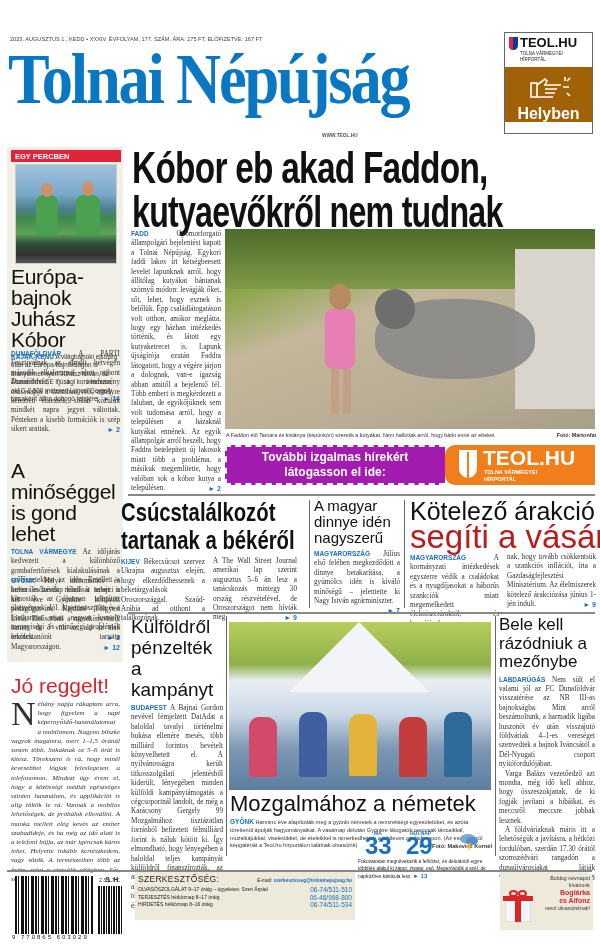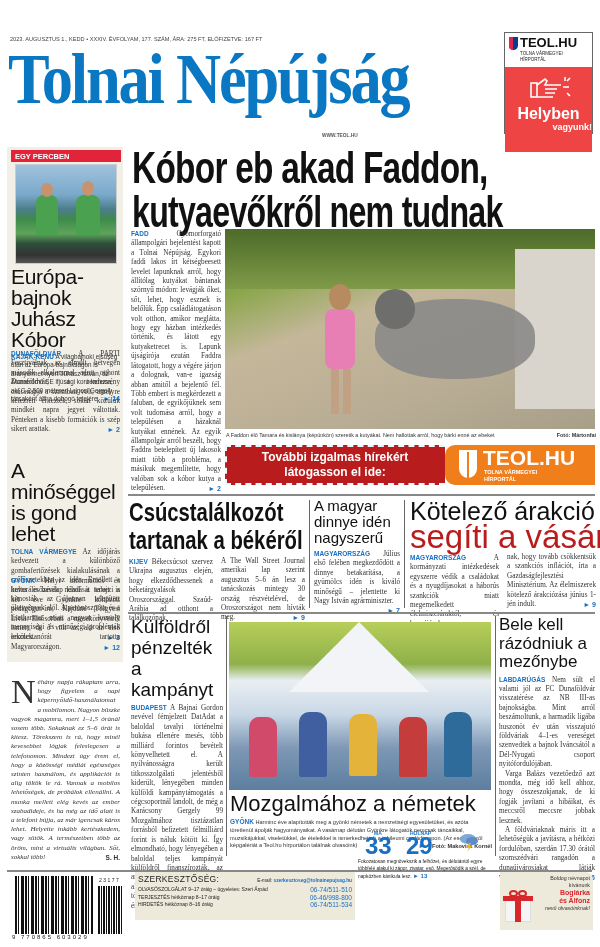--- a/index.html
+++ b/index.html
@@ -21,21 +21,21 @@
 <div class="abs" style="left:8px;top:34px;font-family:'Liberation Serif',serif;font-weight:bold;font-size:71px;color:#0a77c2;letter-spacing:-2.5px;white-space:nowrap;transform:scaleX(0.88);transform-origin:left top;line-height:90px">Tolnai Népújság</div>
 <div class="abs sans" style="left:322px;top:133px;font-size:4.8px;color:#555;font-weight:bold">WWW.TEOL.HU</div>
 
 <div class="abs" style="left:504px;top:32px;width:89px;height:102px;border:1px solid #666;background:#fff">
   <div style="position:absolute;left:4px;top:4px;width:9px;height:13px;background:#0a3e8c;border-radius:0 0 5px 5px">
       <div style="width:4px;height:13px;background:#e1244b;border-radius:0 0 0 5px"></div>
     </div>
   <div class="abs sans" style="left:15px;top:2px;font-size:13px;font-weight:bold;color:#111">TEOL.HU</div>
   <div class="abs sans" style="left:15px;top:18px;font-size:4.5px;color:#222">TOLNA VÁRMEGYEI</div>
   <div class="abs sans" style="left:15px;top:24px;font-size:4.5px;color:#222">HÍRPORTÁL</div>
-  <div class="abs" style="left:0;top:34px;width:87px;height:85px;background:#ef4444">
+  <div class="abs" style="left:0;top:34px;width:87px;height:55px;background:#a16207">
     <div class="abs" style="left:22px;top:6px;width:44px;height:28px">
       <svg width="44" height="28" viewBox="0 0 44 28">
           <g fill="none" stroke="#fff" stroke-width="1.6">
             <rect x="4" y="10" width="6" height="14"></rect>
             <path d="M10 12 L18 6 L20 8 L18 12 L34 12 M18 16 L30 16 M18 20 L28 20 M10 24 L26 24"></path>
             <path d="M38 4 L38 8 M36 14 L42 14 M40 8 L43 5 M40 20 L43 23"></path>
           </g>
         </svg>
     </div>
     <div class="abs sans" style="left:0;width:87px;text-align:center;top:38px;font-size:16px;font-weight:bold;color:#fff">Helyben</div>
@@ -64,20 +64,21 @@
 <div class="abs" style="left:11px;top:460px;width:109px">
   <div class="hl-side">A minőséggel is gond lehet</div>
   <div class="body-txt" style="margin-top:3px"><span class="kick">TOLNA VÁRMEGYE</span> <span>Az időjárás kedvezett a különböző gombafertőzések kialakulásának a szőlészetekben az idén. Emellett a heves esőzések néhol a talajt is kimosták az újonnan telepített ültetvények alól. A peronoszpóra és a lisztharmat miatt nagyon komoly mennyiségi és minőségi problémák lesznek.</span> <span class="ref">► 3</span></div>
 </div>
 
 <div class="abs" style="left:11px;top:573px;width:109px">
   <div class="body-txt" style="margin-top:3px"><span class="kick">GYÖNK</span> <span>Helyi információs és kulturális havilap kiadását tervezi a két éve Gyönkre költözött pedagógus-író, Hajdúné Tölgyesi Lívia. Elsősorban a mesekönyveiről ismert, de ő volt az, aki az első erkölcstanórát tartotta Magyarországon.</span> <span class="ref">► 12</span></div>
 </div>
 
 <div class="abs" style="left:11px;top:675px;width:109px">
+  <div class="sans" style="font-size:21px;color:#d8262b;line-height:22px">Jó reggelt!</div>
   <div style="font-family:'Liberation Serif',serif;font-style:italic;font-size:7px;line-height:9.2px;text-align:justify;color:#333;margin-top:3px">
     <span style="float:left;font-size:34px;line-height:28px;font-style:normal;margin-right:2px">N</span><span>éhány napja rákaptam arra, hogy figyelem a napi képernyőidő-használatomat a mobilomon. Nagyon büszke vagyok magamra, mert 1–1,5 óránál sosem több. Sokaknak ez 5–6 órát is kitesz. Törekszem is rá, hogy minél kevesebbet lógjak feleslegesen a telefonomon. Mindezt úgy érem el, hogy a közösségi médiát egészséges szinten használom, és applikációt is alig töltök le rá. Vannak a mobilos lehetőségek, de próbálok ellenállni. A munka mellett elég kevés az ember szabadideje, és ha még az idő alatt is a telefont bújja, az már igencsak káros lehet. Helyette inkább kertészkedem, vagy sütök. A természetben több az öröm, mint a virtuális világban. Sőt, sokkal több!</span>
     <span style="float:right;font-style:normal;font-weight:bold;font-family:'Liberation Sans',sans-serif;font-size:6.5px">S. H.</span>
   </div>
 </div>
 
 <div class="abs cond" style="left:132px;top:146px;font-size:44px;line-height:44px;color:#111;white-space:nowrap;transform:scaleX(0.76);letter-spacing:-1px">Kóbor eb akad Faddon,</div>
 <div class="abs cond" style="left:132px;top:190px;font-size:44px;line-height:44px;color:#111;white-space:nowrap;transform:scaleX(0.73);letter-spacing:-1px">kutyaevőkről nem tudnak</div>
 
 <div class="abs body-txt" style="left:131px;top:229px;width:90px">
@@ -93,37 +94,37 @@
   <div style="position:absolute;left:104px;top:55px;width:22px;height:26px;background:#b88a60;border-radius:50%"></div>
   <div style="position:absolute;left:106px;top:140px;width:8px;height:45px;background:#c1a083"></div>
   <div style="position:absolute;left:118px;top:140px;width:8px;height:45px;background:#c1a083"></div>
 </div>
 <div class="abs sans" style="left:226px;top:432px;width:370px;font-size:5.4px;color:#333;white-space:nowrap">
   <span>A Faddon élő Tamara és kislánya (képünkön) szeretik a kutyákat. Nem hallottak arról, hogy bárki enné az ebeket</span>
   <span style="float:right;font-weight:bold">Fotó: Mártonfai</span>
 </div>
 
 <div class="abs" style="left:225px;top:445px;width:370px;height:40px">
-  <div style="position:absolute;left:0;top:0;width:220px;height:40px;background:#b91c1c;border:2px dashed #e9f6fd;border-right:none">
+  <div style="position:absolute;left:0;top:0;width:220px;height:40px;background:#a21caf;border:2px dashed #e9f6fd;border-right:none">
     <div class="sans" style="position:absolute;left:0;width:216px;text-align:center;top:3px;color:#fff;font-size:12px;font-weight:bold">További izgalmas hírekért</div>
     <div class="sans" style="position:absolute;left:0;width:216px;text-align:center;top:18px;color:#fff;font-size:12px;font-weight:bold">látogasson el ide:</div>
   </div>
   <div style="position:absolute;left:220px;top:0;width:150px;height:40px;background:#f07e1b;border-radius:10px 0 0 10px">
     <div style="position:absolute;left:14px;top:5px;width:18px;height:28px;border:2px solid #fff;border-radius:0 0 10px 10px;background:#fff">
         <div style="position:absolute;left:6px;top:0;width:2px;height:26px;background:#f07e1b"></div>
       </div>
     <div class="sans" style="position:absolute;left:38px;top:1px;color:#fff;font-size:21px;font-weight:bold">TEOL.HU</div>
     <div class="sans" style="position:absolute;left:39px;top:24px;color:#fff;font-size:5.5px;font-weight:bold">TOLNA VÁRMEGYEI</div>
     <div class="sans" style="position:absolute;left:39px;top:31px;color:#fff;font-size:5.5px;font-weight:bold">HÍRPORTÁL</div>
   </div>
 </div>
 
 <div class="abs" style="left:128px;top:494px;width:467px;height:2px;background:#888"></div>
 
-<div class="abs" style="left:129px;top:498px;width:176px">
+<div class="abs" style="left:121px;top:498px;width:176px">
   <div class="cond" style="font-size:26px;line-height:28px;color:#111;white-space:nowrap;transform:scaleX(0.78)">Csúcstalálkozót</div>
   <div class="cond" style="font-size:26px;line-height:28px;color:#111;white-space:nowrap;transform:scaleX(0.78)">tartanak a békéről</div>
   <div style="display:flex;gap:8px;margin-top:3px">
     <div class="body-txt" style="width:84px"><span class="kick">KIJEV</span> <span>Békecsúcsot szervez Ukrajna augusztus elején, hogy elkezdődhessenek a béketárgyalások Oroszországgal. Szaúd-Arábia ad otthont a találkozónak.</span></div>
     <div class="body-txt" style="width:84px"><span>A The Wall Street Journal amerikai lap szerint augusztus 5–6 án lesz a tanácskozás mintegy 30 ország részvételével, de Oroszországot nem hívták meg.</span> <span class="ref">► 9</span></div>
   </div>
 </div>
 <div class="vr" style="left:309px;top:500px;height:108px"></div>
 
 <div class="abs" style="left:314px;top:498px;width:86px">

